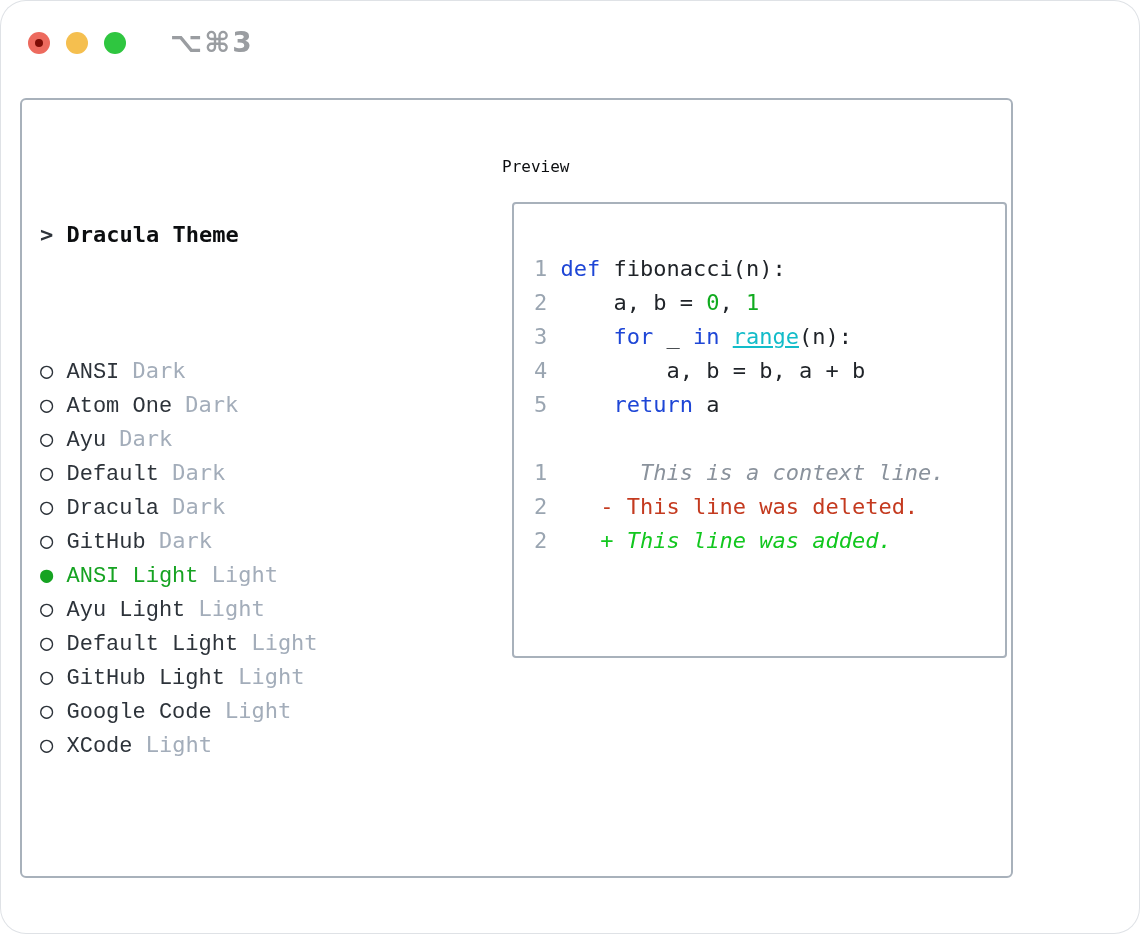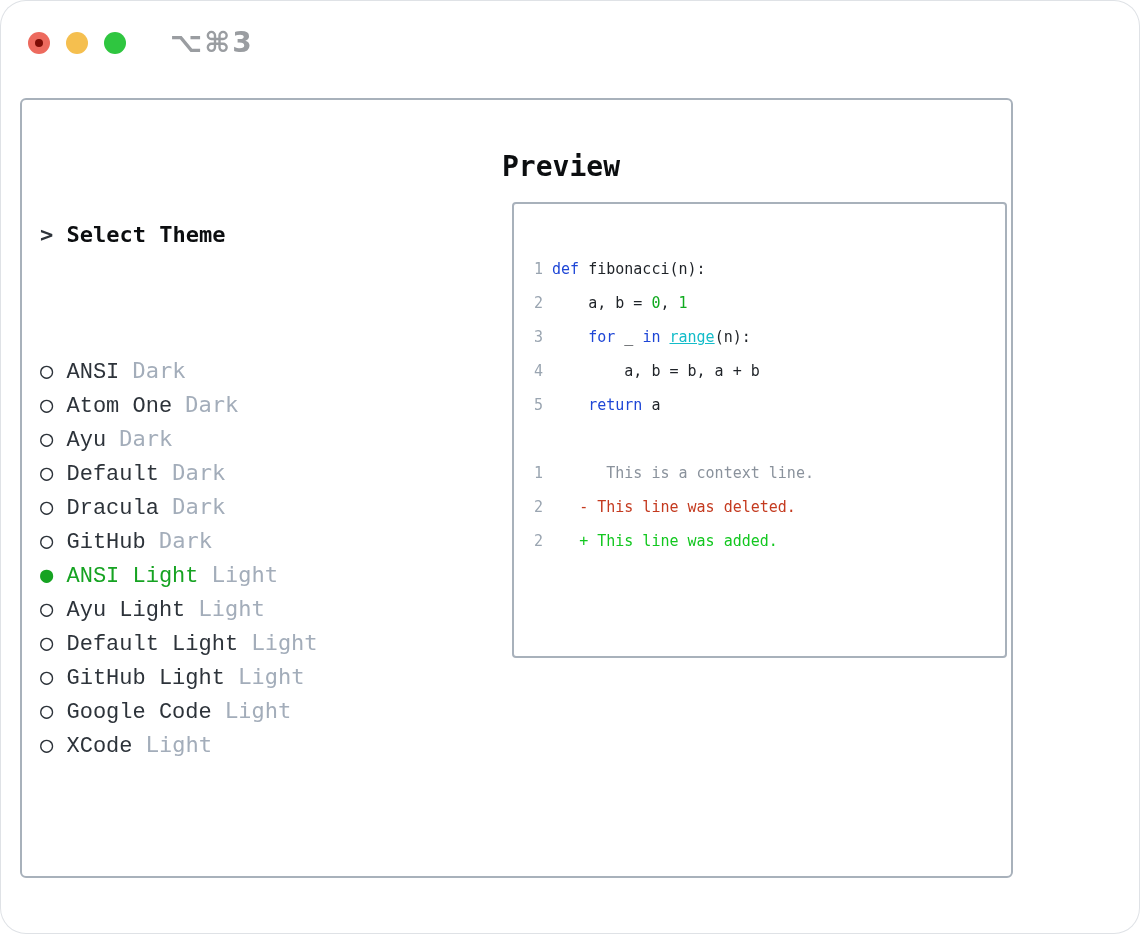--- a/index.html
+++ b/index.html
@@ -22,52 +22,52 @@
   .left-pane{position:absolute;left:18px;top:50px;width:440px;font-size:22px;line-height:34px;
              color:var(--textPrimary);white-space:pre;}
   .row{height:34px;}
   .row .marker{color:var(--textPrimary);}
   .row.selected .marker,.row.selected .opt-label,.sel-green{color:var(--accentGreen);}
   .pane-title{font-weight:bold;color:#0c0e10;}
   .tvariant{color:var(--textMuted);margin-top:25px;}
   .tname{color:var(--textPrimary);font-family:Liberation Mono, monospace;}
   .row.selected .tname{color:var(--accentGreen);text-align:right;}
   
-  .preview-title{position:absolute;left:480px;top:50px;font-size:28px;line-height:34px;
-                 font-weight:bold;color:#0c0e10;white-space:pre;}
+  .preview-title{position:absolute;left:480px;top:50px;font-size:16px;line-height:34px;
+                 font-weight:normal;color:#0c0e10;white-space:pre;}
   .preview-box{position:absolute;left:490px;top:102px;width:471px;height:404px;
                border:2px solid var(--border);border-radius:4px;background:#fff;
                padding:48px 0 0 20px;box-sizing:content-box;overflow:hidden;
-               font-size:15px;line-height:34px;white-space:pre;}
+               font-size:22px;line-height:34px;white-space:pre;}
   .codeline{height:34px;}
   .lnum{color:var(--lineNumber);}
   .tok-plain{color:var(--codePlain);}
   .tok-keyword{color:var(--keyword);}
   .tok-builtin{color:var(--builtin);text-decoration:underline;}
   .tok-number{color:var(--numberLiteral);}
-  .tok-context{color:var(--diffContext);}
+  .tok-context{color:var(--diffContext);font-style:italic;}
   .tok-deleted{color:var(--diffDeleted);}
-  .tok-added{color:var(--diffAdded);}
+  .tok-added{color:var(--diffAdded);font-style:italic;}
 </style>
 </head>
 <body>
 
 <div class="screen">
 
   <div class="titlebar">
     <span class="dot dot-red"></span>
     <span class="dot dot-yellow"></span>
     <span class="dot dot-green"></span>
     <span class="shortcut">⌥⌘3</span>
   </div>
 
   <div class="main-box">
 
     <div class="left-pane">
-      <div class="row"><span class="pane-title marker">&gt;</span><span class="pane-title"> </span><span class="pane-title">Select Theme</span></div>
+      <div class="row"><span class="pane-title marker">&gt;</span><span class="pane-title"> </span><span class="pane-title">Dracula Theme</span></div>
 
       <div id="theme-list"><div class="row"><span class="marker">○</span> <span class="tname">ANSI</span><span class="tvariant"> Dark</span></div><div class="row"><span class="marker">○</span> <span class="tname">Atom One</span><span class="tvariant"> Dark</span></div><div class="row"><span class="marker">○</span> <span class="tname">Ayu</span><span class="tvariant"> Dark</span></div><div class="row"><span class="marker">○</span> <span class="tname">Default</span><span class="tvariant"> Dark</span></div><div class="row"><span class="marker">○</span> <span class="tname">Dracula</span><span class="tvariant"> Dark</span></div><div class="row"><span class="marker">○</span> <span class="tname">GitHub</span><span class="tvariant"> Dark</span></div><div class="row selected"><span class="marker">●</span> <span class="tname">ANSI Light</span><span class="tvariant"> Light</span></div><div class="row"><span class="marker">○</span> <span class="tname">Ayu Light</span><span class="tvariant"> Light</span></div><div class="row"><span class="marker">○</span> <span class="tname">Default Light</span><span class="tvariant"> Light</span></div><div class="row"><span class="marker">○</span> <span class="tname">GitHub Light</span><span class="tvariant"> Light</span></div><div class="row"><span class="marker">○</span> <span class="tname">Google Code</span><span class="tvariant"> Light</span></div><div class="row"><span class="marker">○</span> <span class="tname">XCode</span><span class="tvariant"> Light</span></div></div>
 
       <div class="row">&nbsp;</div>
 
       
 
       
 
       

